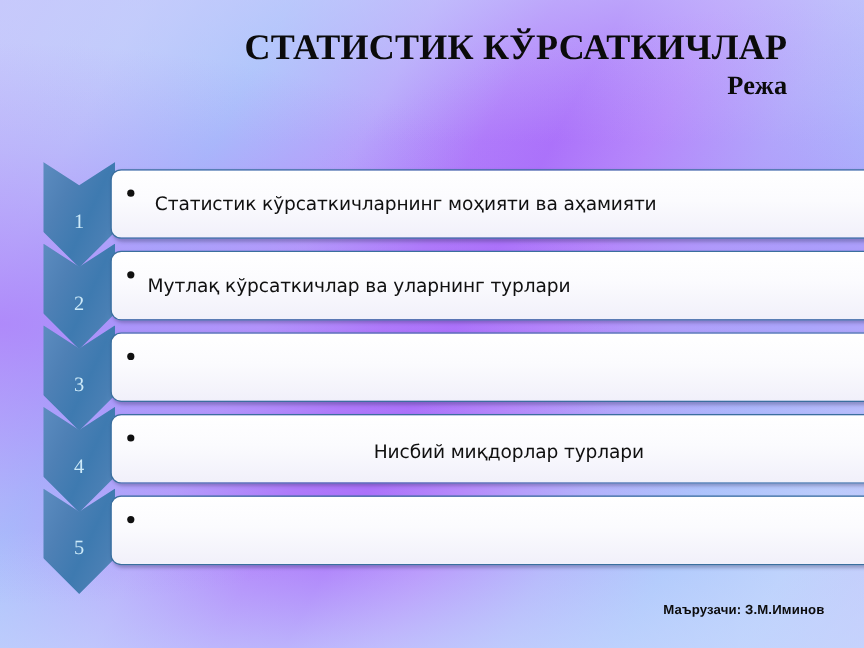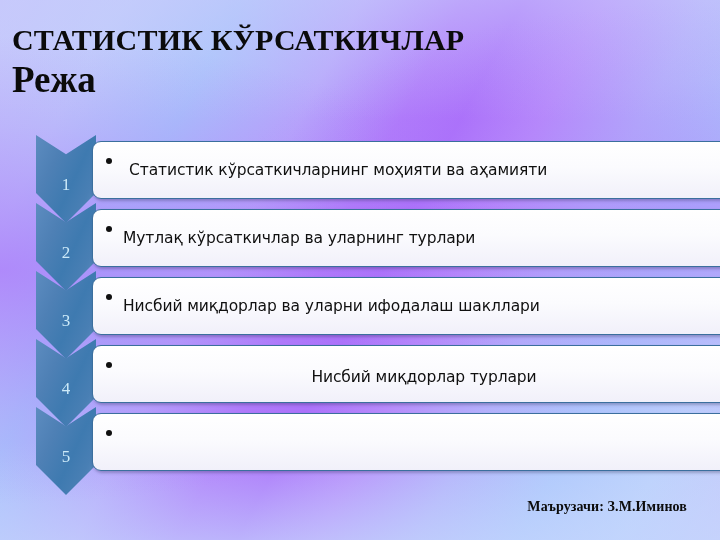--- a/index.html
+++ b/index.html
@@ -43,37 +43,37 @@
       radial-gradient(100% 60% at 100% 42%, rgba(167,112,250,0.55) 0%, rgba(167,112,250,0.12) 45%, rgba(167,112,250,0) 70%),
       linear-gradient(180deg, rgba(200,202,252,0.55) 0%, rgba(200,202,252,0) 22%),
       linear-gradient(0deg, rgba(196,214,253,0.65) 0%, rgba(196,214,253,0) 18%);
     pointer-events: none;
   }
 
   
   .title-block {
     position: absolute;
     top: 22px;
-    left: 12px;
+    left: 0;
     width: 656px;
-    text-align: left;
+    text-align: right;
     z-index: 3;
   }
   .title-line1 {
     font-family: "Liberation Serif", "DejaVu Serif", serif;
     font-weight: bold;
     font-size: 30px;
     color: #0b0b0b;
     letter-spacing: 0.2px;
     line-height: 1.18;
   }
   .title-line2 {
     font-family: "Liberation Serif", "DejaVu Serif", serif;
     font-weight: bold;
-    font-size: 37px;
+    font-size: 22px;
     color: #0b0b0b;
     line-height: 1.25;
   }
 
   
   #rows {
     position: absolute;
     left: 0;
     top: 0;
     width: 720px;
@@ -142,23 +142,23 @@
     line-height: 1.2;
     letter-spacing: -0.1px;
   }
   .row-1 .box-text { margin-left: 6px; }
 
   
   .footer {
     position: absolute;
     right: 33px;
     bottom: 25px;
-    font-family: Liberation Serif, serif;
+    font-family: Liberation Sans, sans-serif;
     font-weight: bold;
-    font-size: 14px;
+    font-size: 11px;
     color: #0c0c0c;
     z-index: 4;
     letter-spacing: 0.1px;
   }
 </style>
 </head>
 <body>
 
 <div id="slide">
 
@@ -185,21 +185,20 @@
           <span class="bullet"></span>
           <span class="box-text">Мутлақ кўрсаткичлар ва уларнинг турлари</span>
         </div>
       </div>
       <div class="row row-3" style="top: 0px;">
         <div class="chev" style="top: 271px;">
           <span class="chev-num">3</span>
         </div>
         <div class="box" style="top: 277px;">
           <span class="bullet"></span>
-          <span class="box-text">Нисбий миқдорлар ва уларни ифодалаш шакллари</span>
         </div>
       </div>
       <div class="row row-4" style="top: 0px;">
         <div class="chev" style="top: 339px;">
           <span class="chev-num">4</span>
         </div>
         <div class="box" style="top: 345px; flex-direction: column;">
           <span class="bullet"></span>
           <span class="box-text">Нисбий миқдорлар турлари</span>
         </div>

